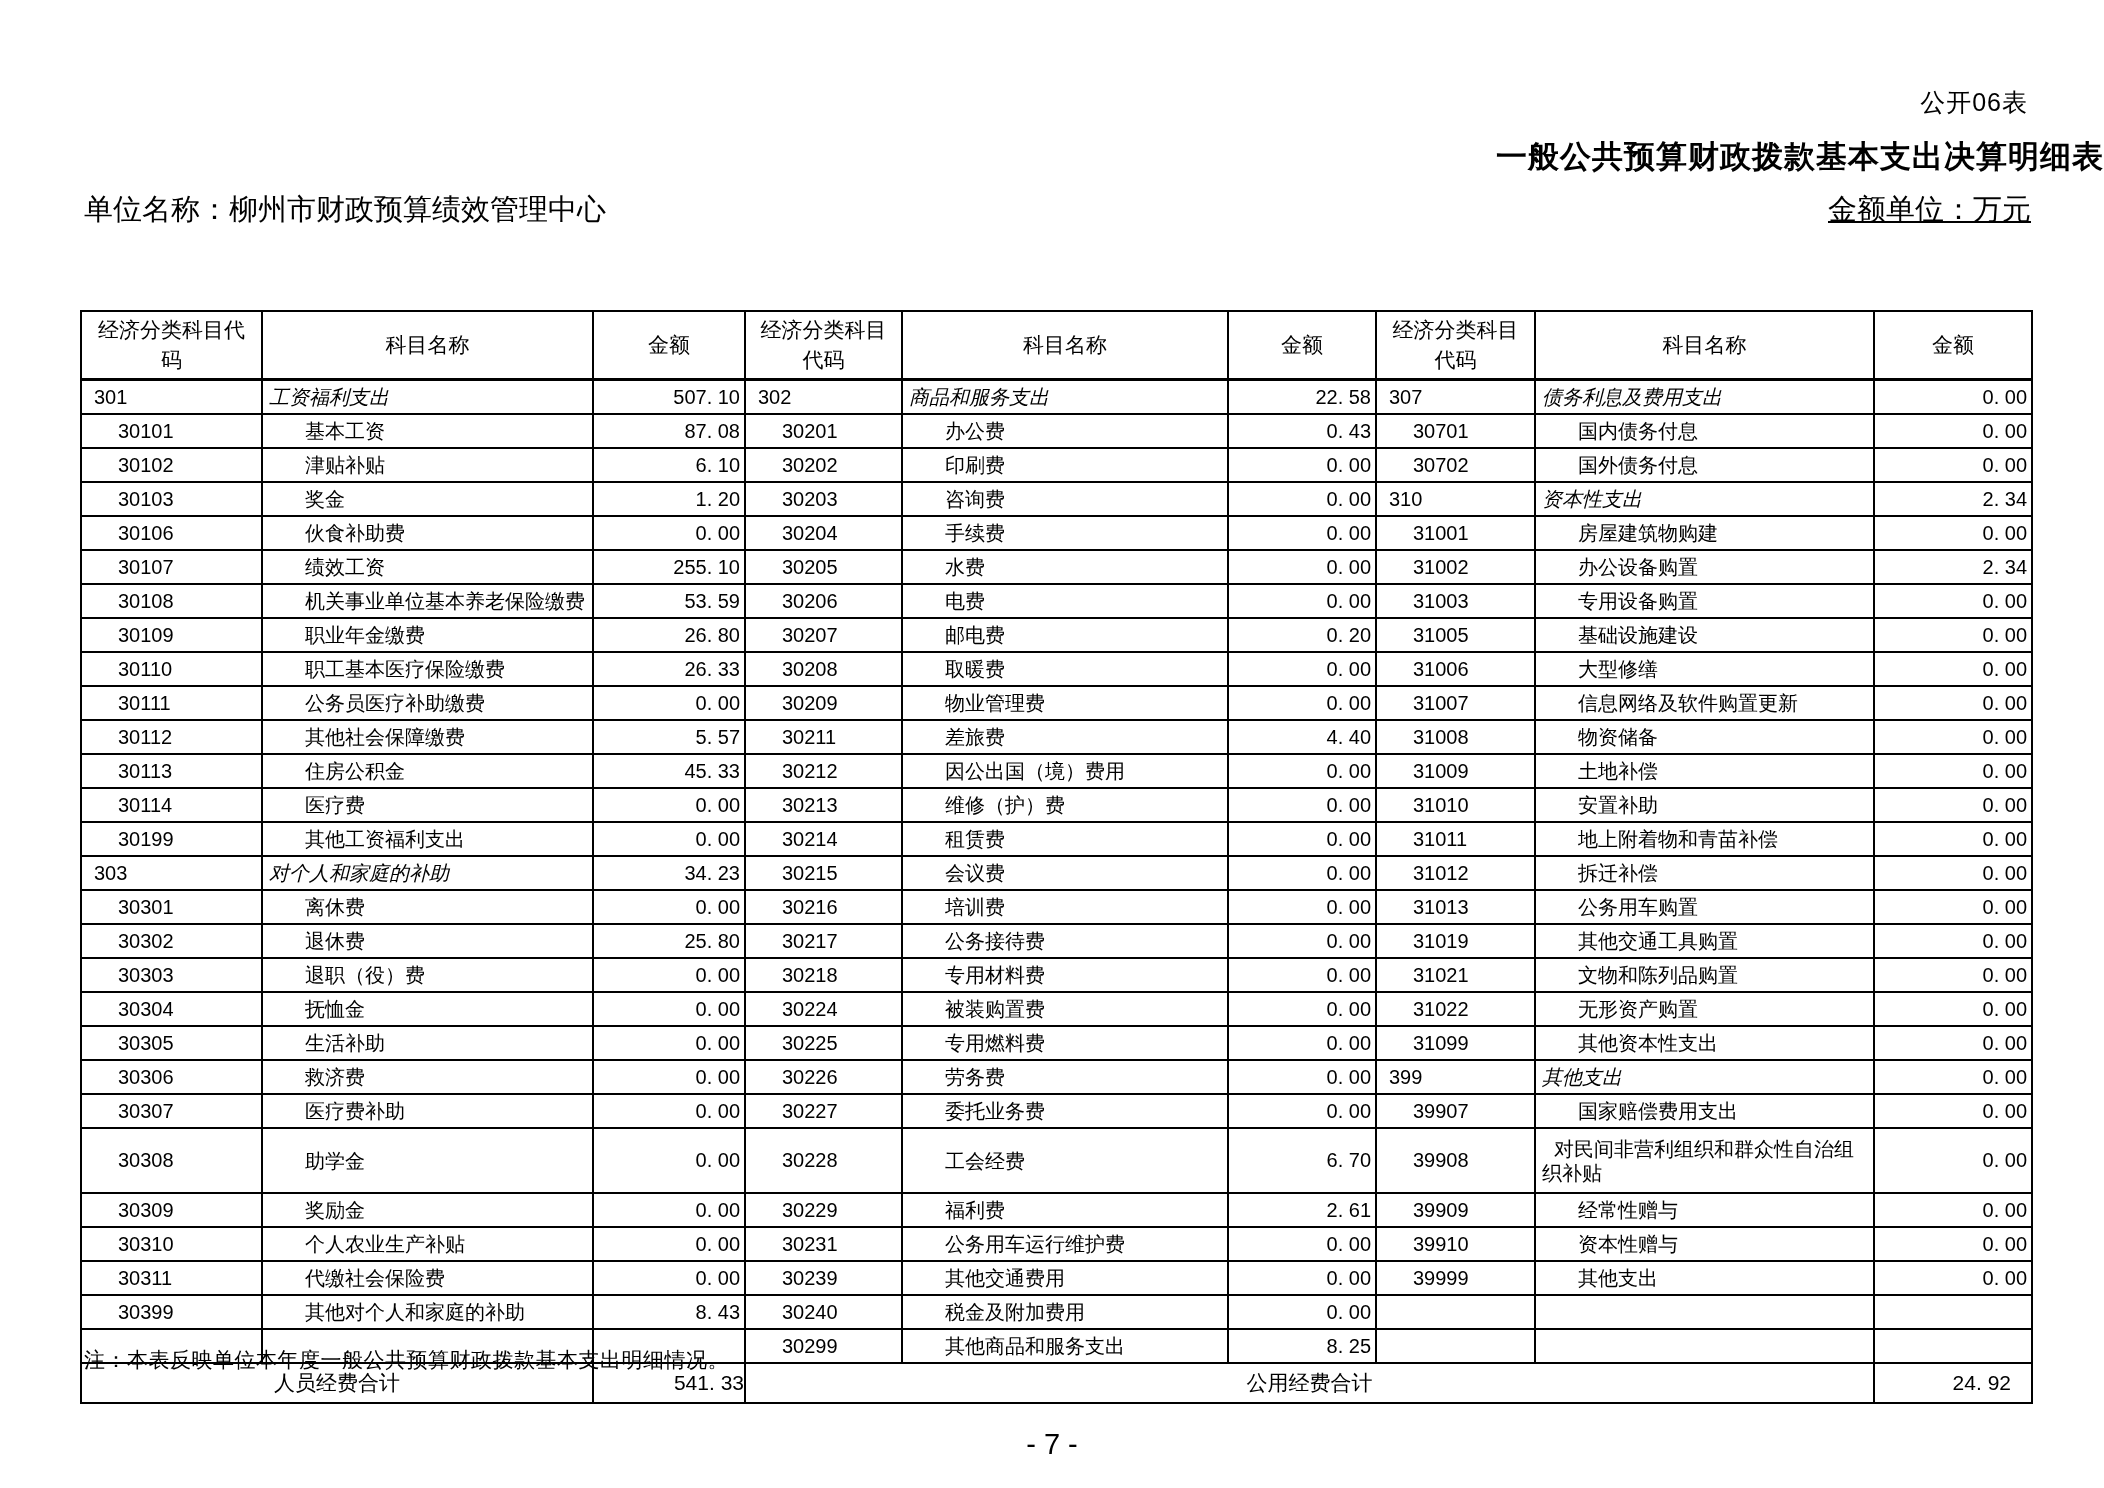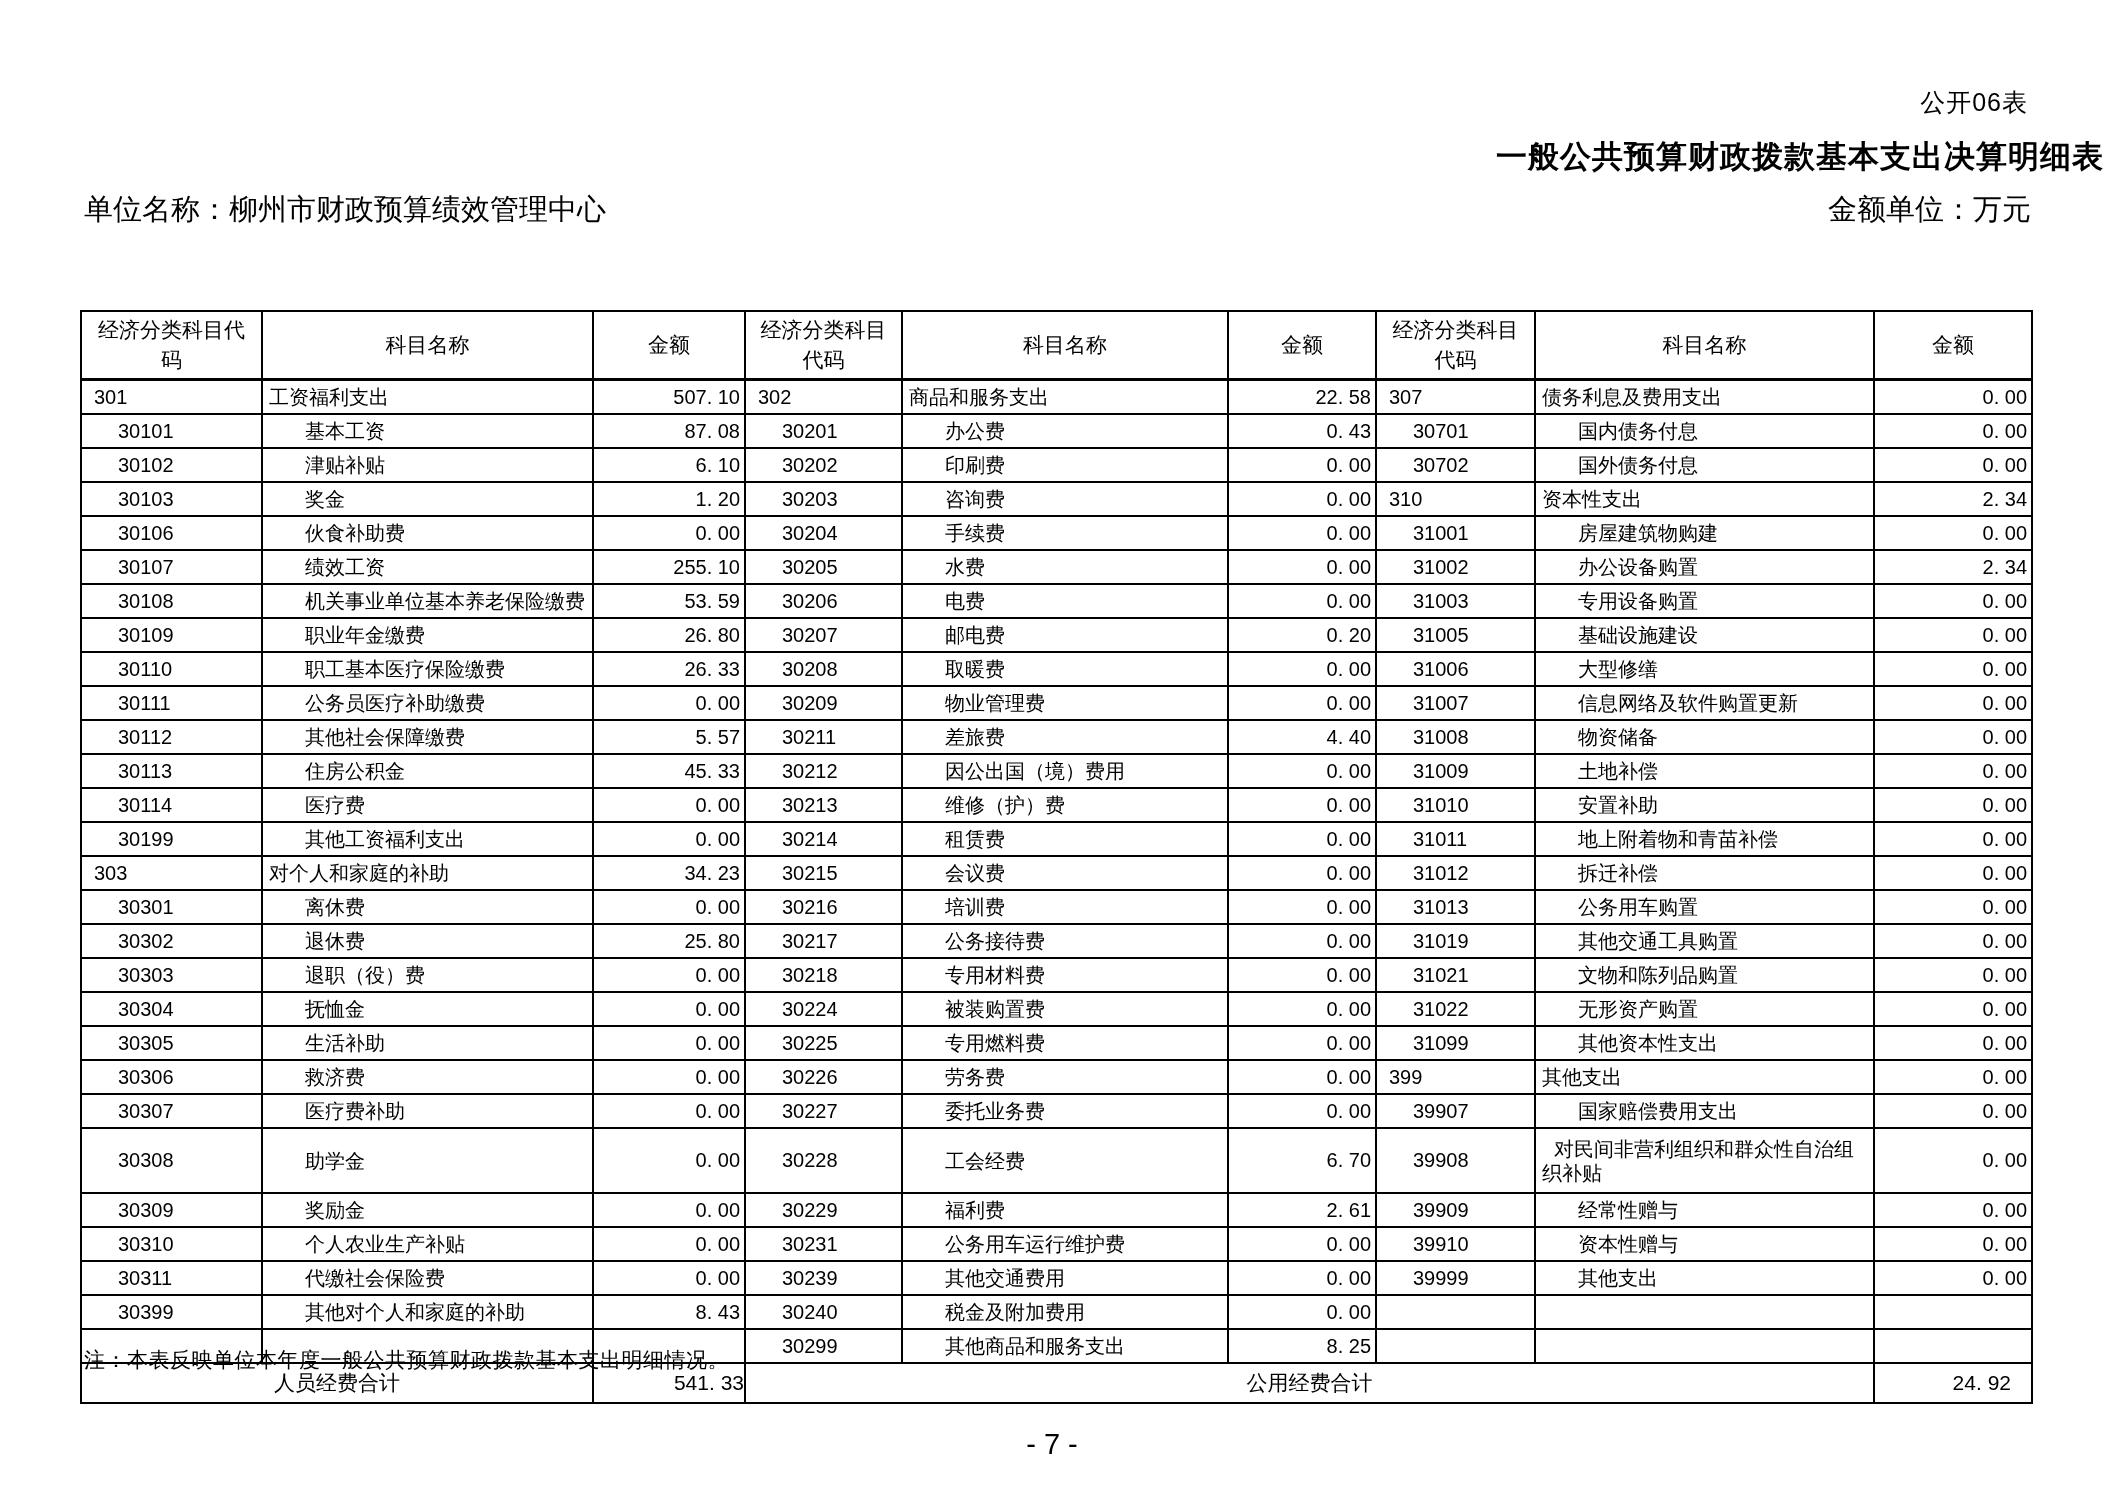--- a/index.html
+++ b/index.html
@@ -12,42 +12,42 @@
   .form-label {
     position:absolute; top:86px; right:76px;
     font-size:25px; letter-spacing:1px;
   }
   .page-title {
     position:absolute; top:136px; left:0; width:100%;
     text-align:right; font-size:31px; font-weight:bold; letter-spacing:1px;
   }
   .meta-row { position:absolute; top:190px; left:0; width:100%; height:36px; }
   .unit-name   { position:absolute; left:84px;  top:0; font-size:29px; }
-  .amount-unit { position:absolute; right:73px; top:0; font-size:29px; }
+  .amount-unit { position:absolute; right:73px; top:0; font-size:29px;text-decoration:underline; }
 
   table.detail {
     position:absolute; left:80px; top:310px; width:1951px;
     border-collapse:collapse; table-layout:fixed;
   }
   .detail th, .detail td {
     border:2px solid #000;
     overflow:hidden;
   }
   .detail th {
     font-weight:normal; font-size:21px; text-align:center;
     height:66px; line-height:1.45; padding:0 14px;
     border-bottom:3px solid #000;
   }
   .detail td { height:32px; font-size:20px; padding:0; vertical-align:middle; }
   tr.tall td { height:63px; }
   td.code { text-align:left; }
   td.code.l0 { padding-left:12px; }
   td.code.l1 { padding-left:36px; }
   td.name { text-align:left; padding-left:6px; padding-right:4px; line-height:1.2; }
-  td.name.l0 { text-indent:0; }
+  td.name.l0 { text-indent:0;font-style:italic; }
   td.name.l1 { text-indent:36px; }
   td.name.l1.long { text-indent:12px; }
   td.amt  { text-align:right; padding-right:4px; }
   tr.totals td { height:38px; font-size:21px; }
   td.total-label { text-align:center; }
   td.total-amt   { text-align:right; }
   td.total-amt.left  { }
   td.total-amt.right { padding-right:20px; }
 
   .note {

